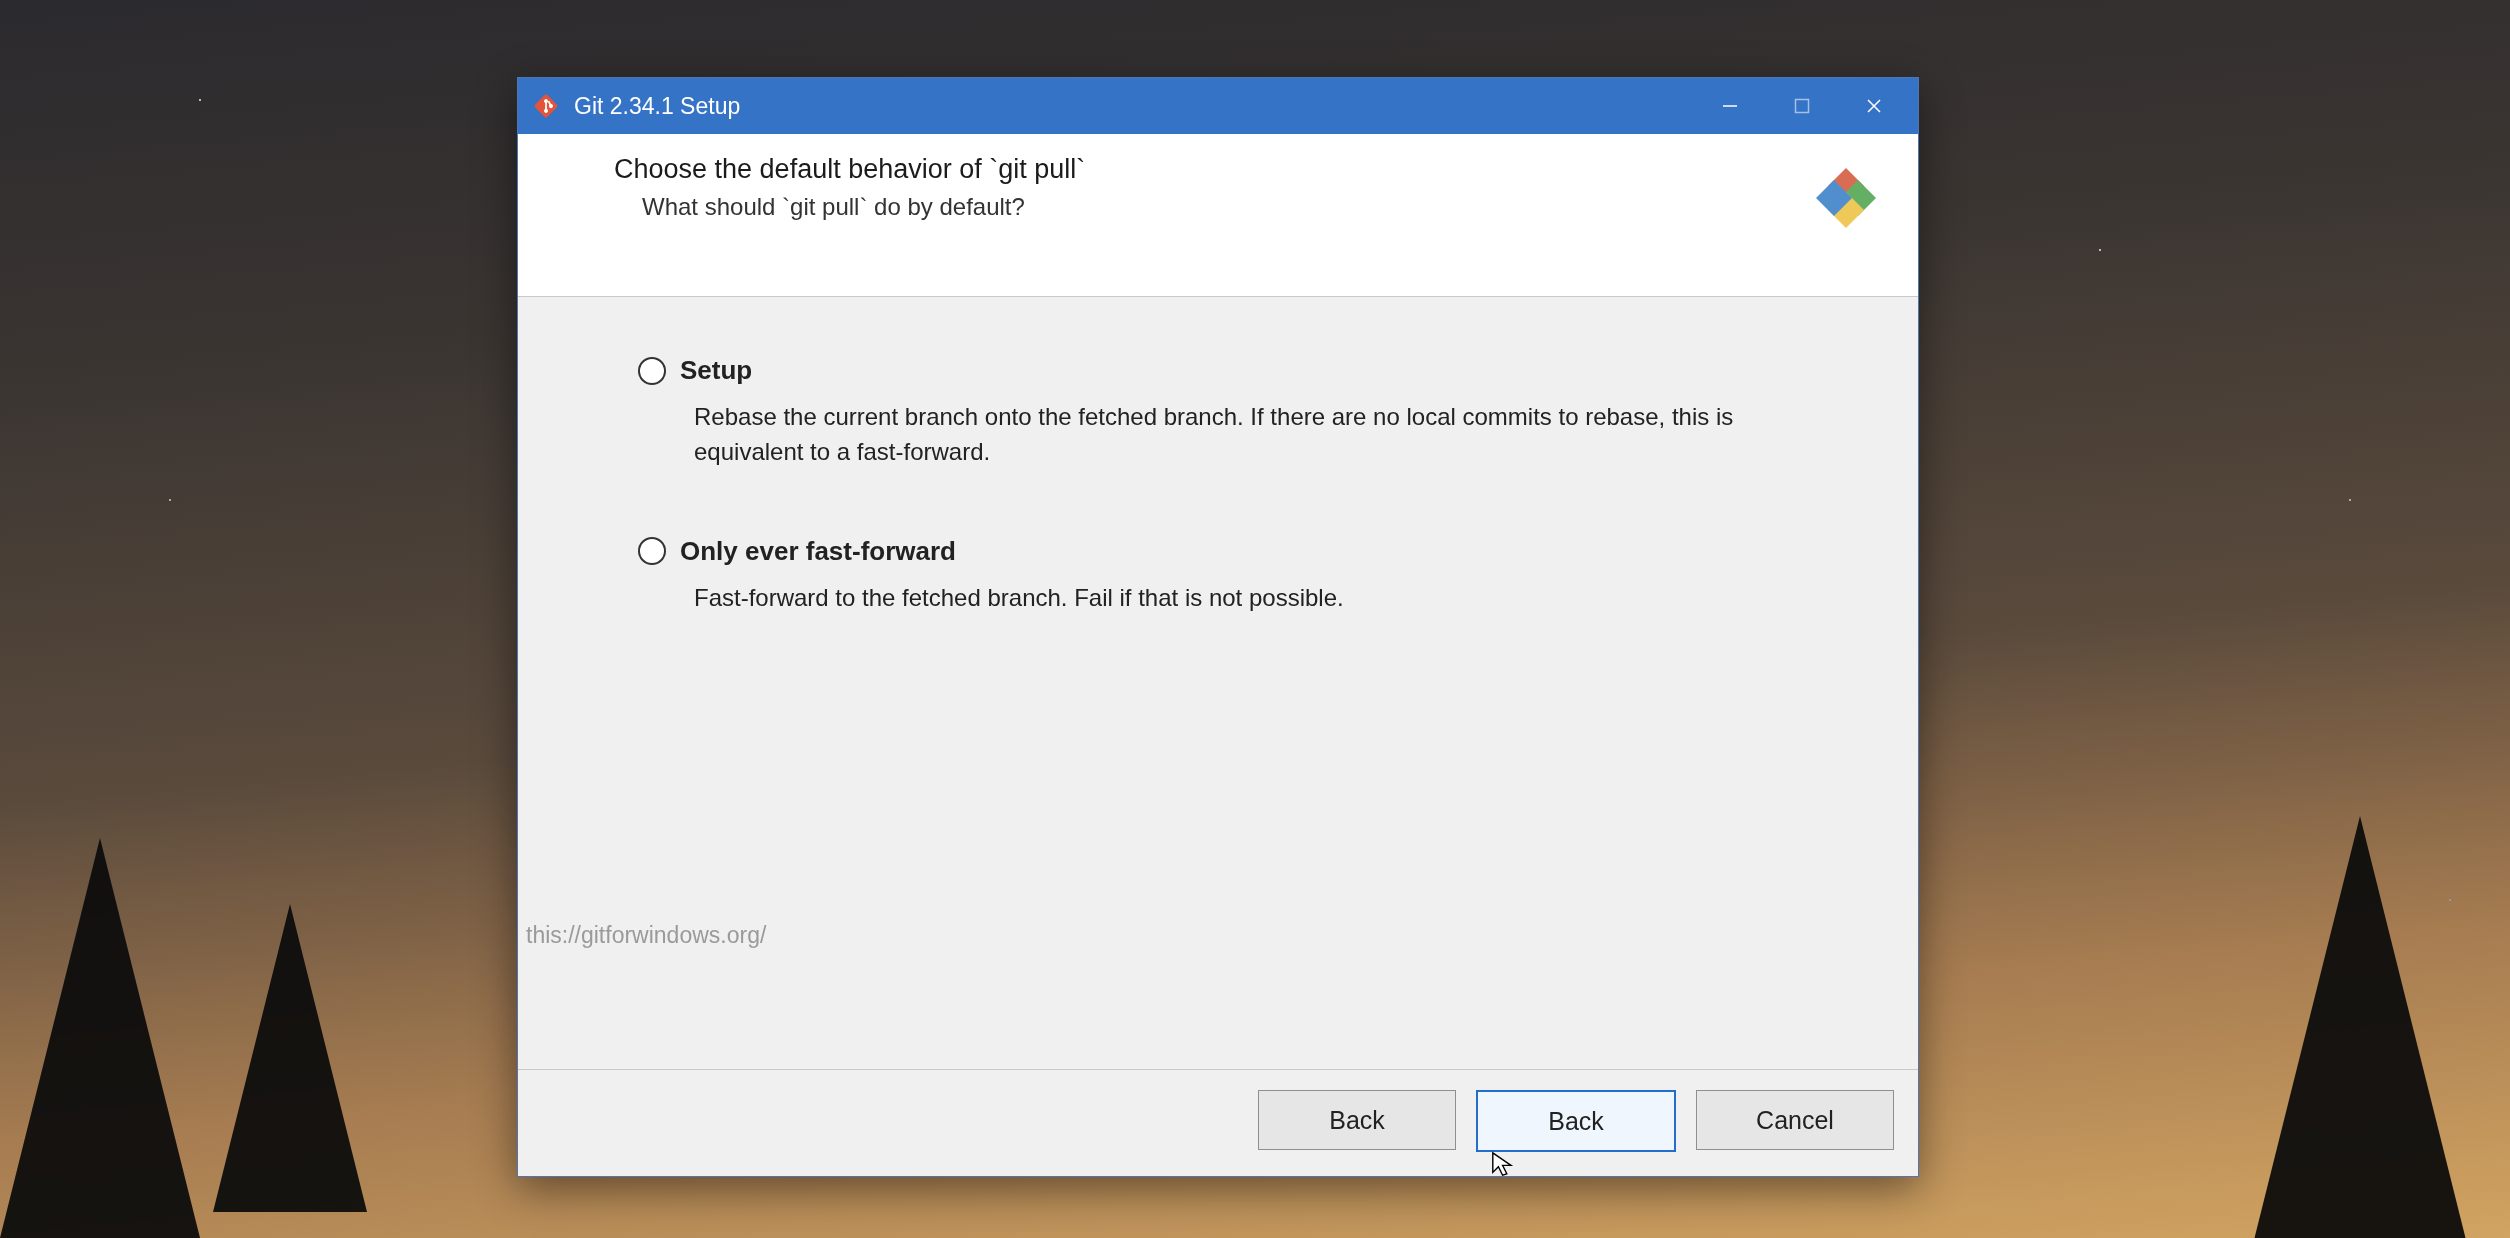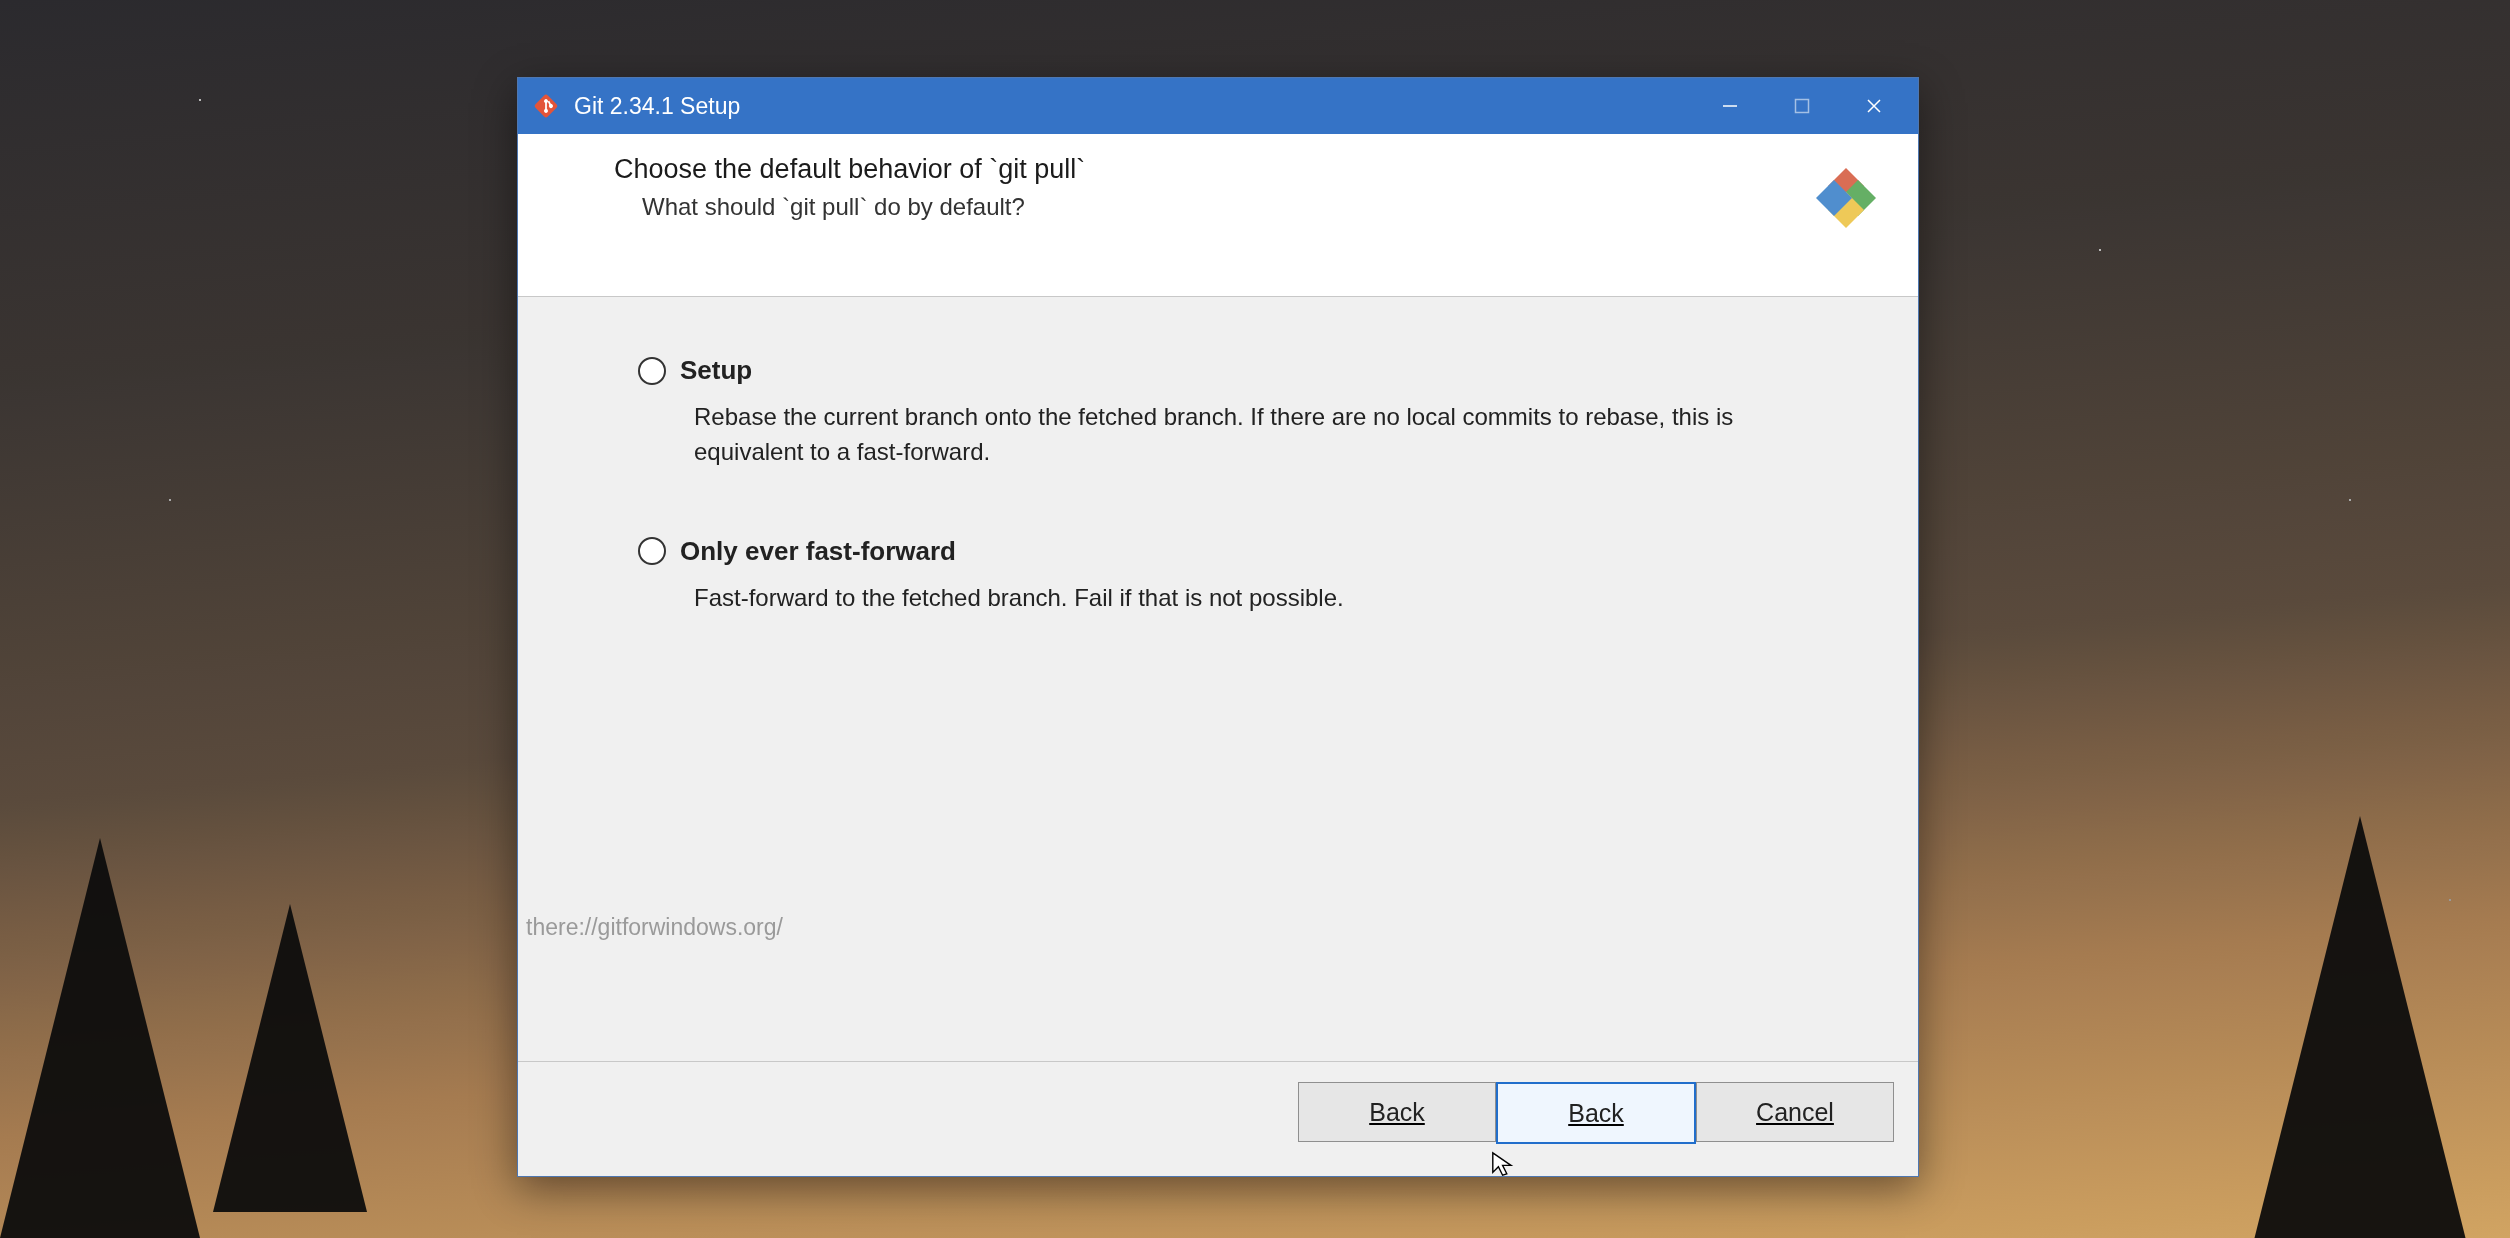--- a/index.html
+++ b/index.html
@@ -155,25 +155,25 @@
   .footer-link {
     position:absolute;
     left: 8px;
     bottom: 120px;
     font-size:23px;
     color:#9a9a9a;
   }
 
   .button-row {
     border-top:1px solid #c8c8c8;
-    padding: 20px 24px 32px 24px;
+    padding: 20px 24px 24px 24px;
     display:flex;
     justify-content:flex-end;
-    position: relative;
-    text-decoration: underline;
+    gap: 20px;
+    position: relative;
   }
   .btn {
     min-width: 196px;
     height: 58px;
     font-size:25px;
     background:#e6e6e6;
     border:1px solid #8f8f8f;
     color:#222;
     display:flex; align-items:center; justify-content:center;
   }
@@ -260,21 +260,21 @@
           </div>
           <div class="option">
             <div class="opt-head">
               <span class="radio"></span>
               <span class="opt-label">Only ever fast-forward</span>
             </div>
             <div class="opt-desc">Fast-forward to the fetched branch. Fail if that is not possible.</div>
           </div>
         </div>
 
-      <div class="footer-link">there://gitforwindows.org/</div>
+      <div class="footer-link">this://gitforwindows.org/</div>
     </div>
 
     <div class="button-row">
       <div class="btn">Back</div>
       <div class="btn primary">Back</div>
       <div class="btn">Cancel</div>
 
       <span class="cursor">
         <svg viewBox="0 0 20 20">
           <path d="M2 2 L2 16 L6 12 L9 18 L12 17 L9 11 L15 11 Z" fill="#fff" stroke="#000" stroke-width="1"></path>

